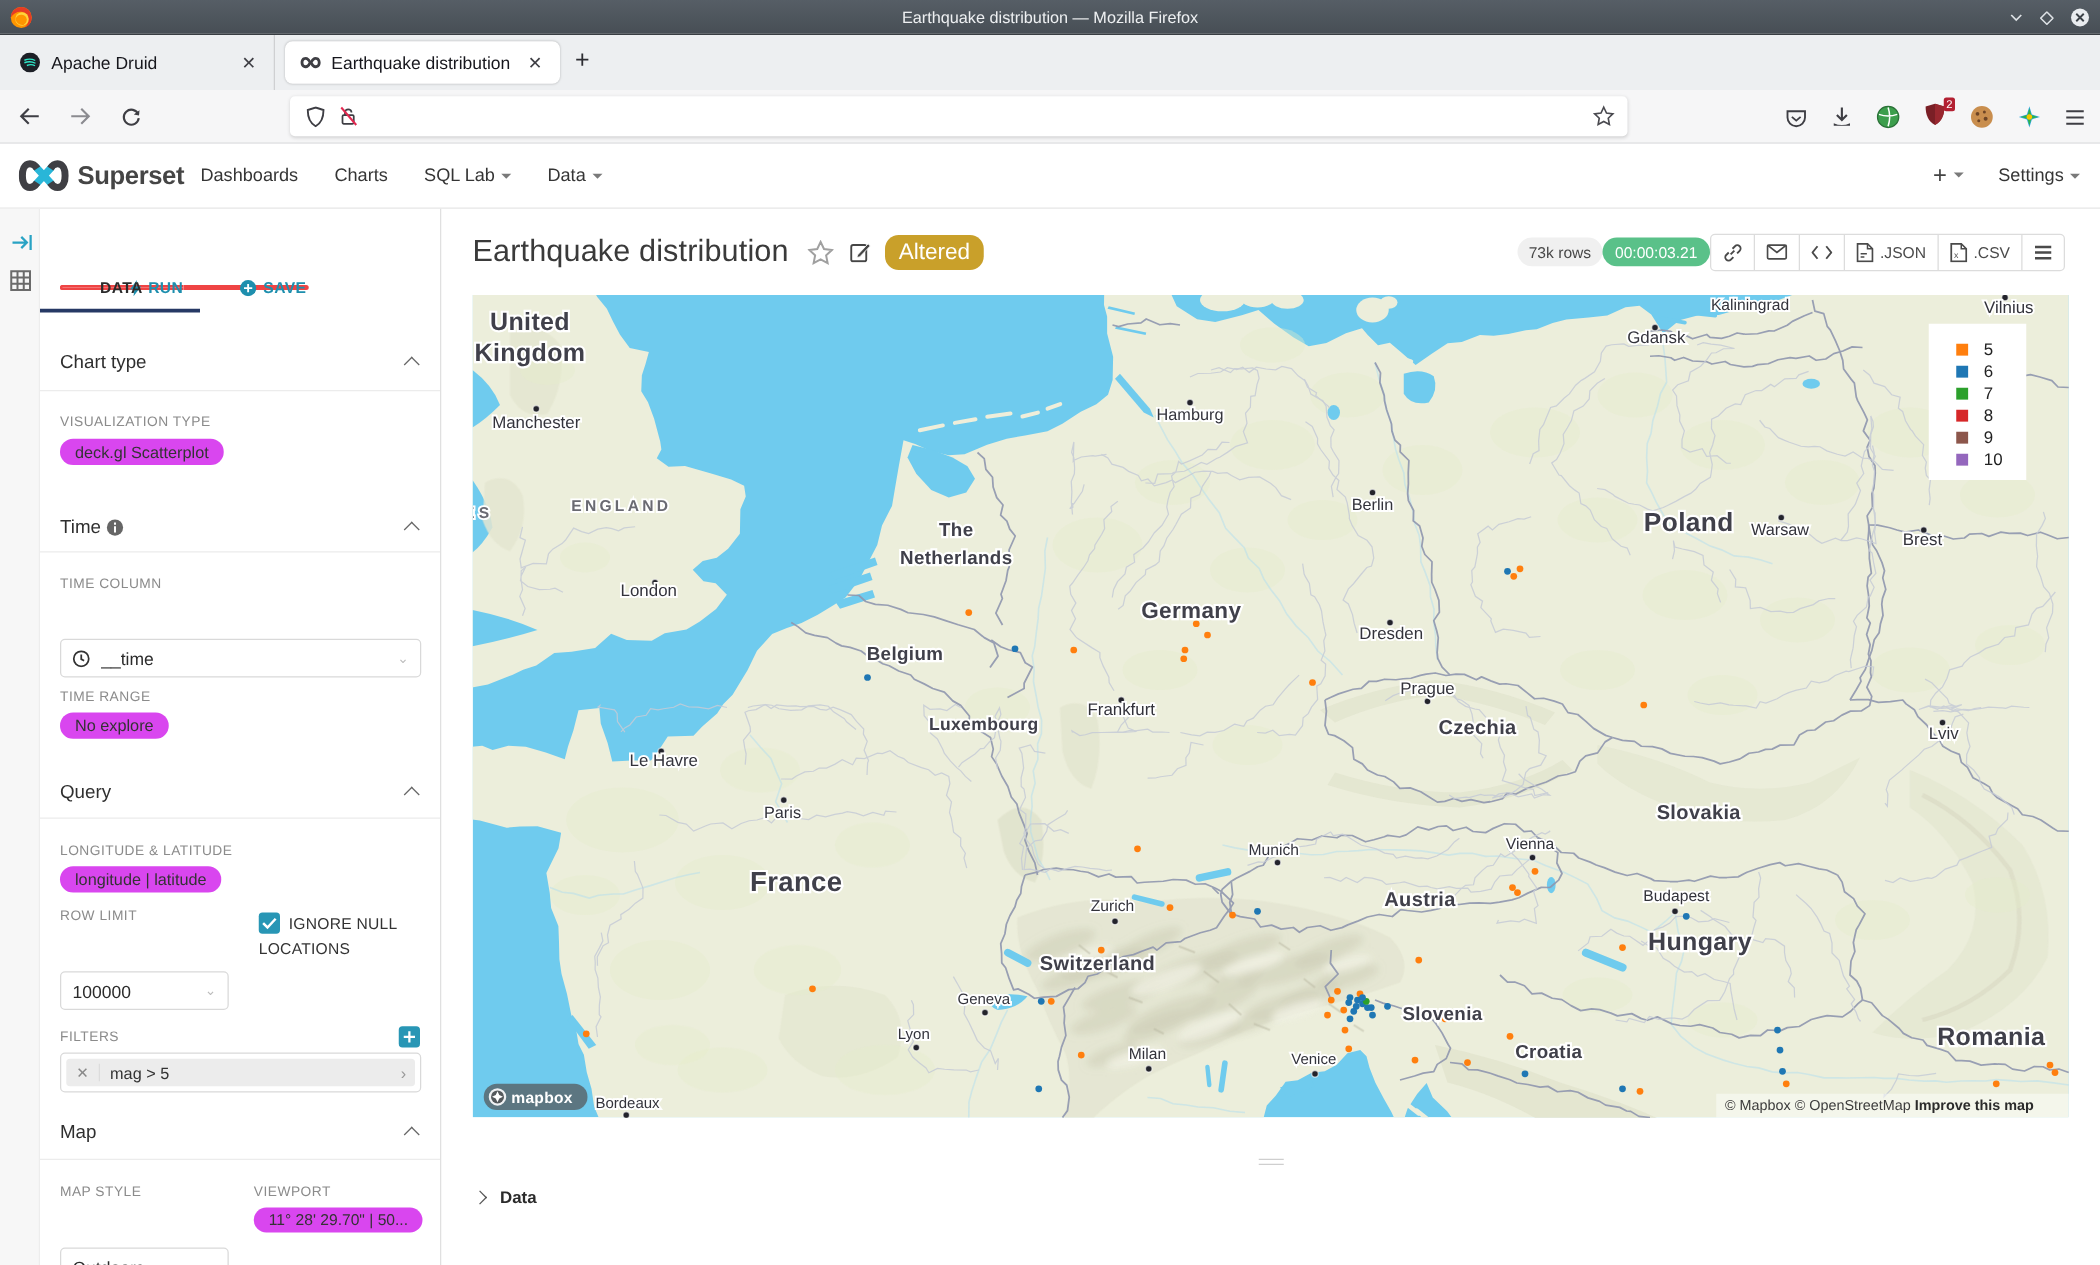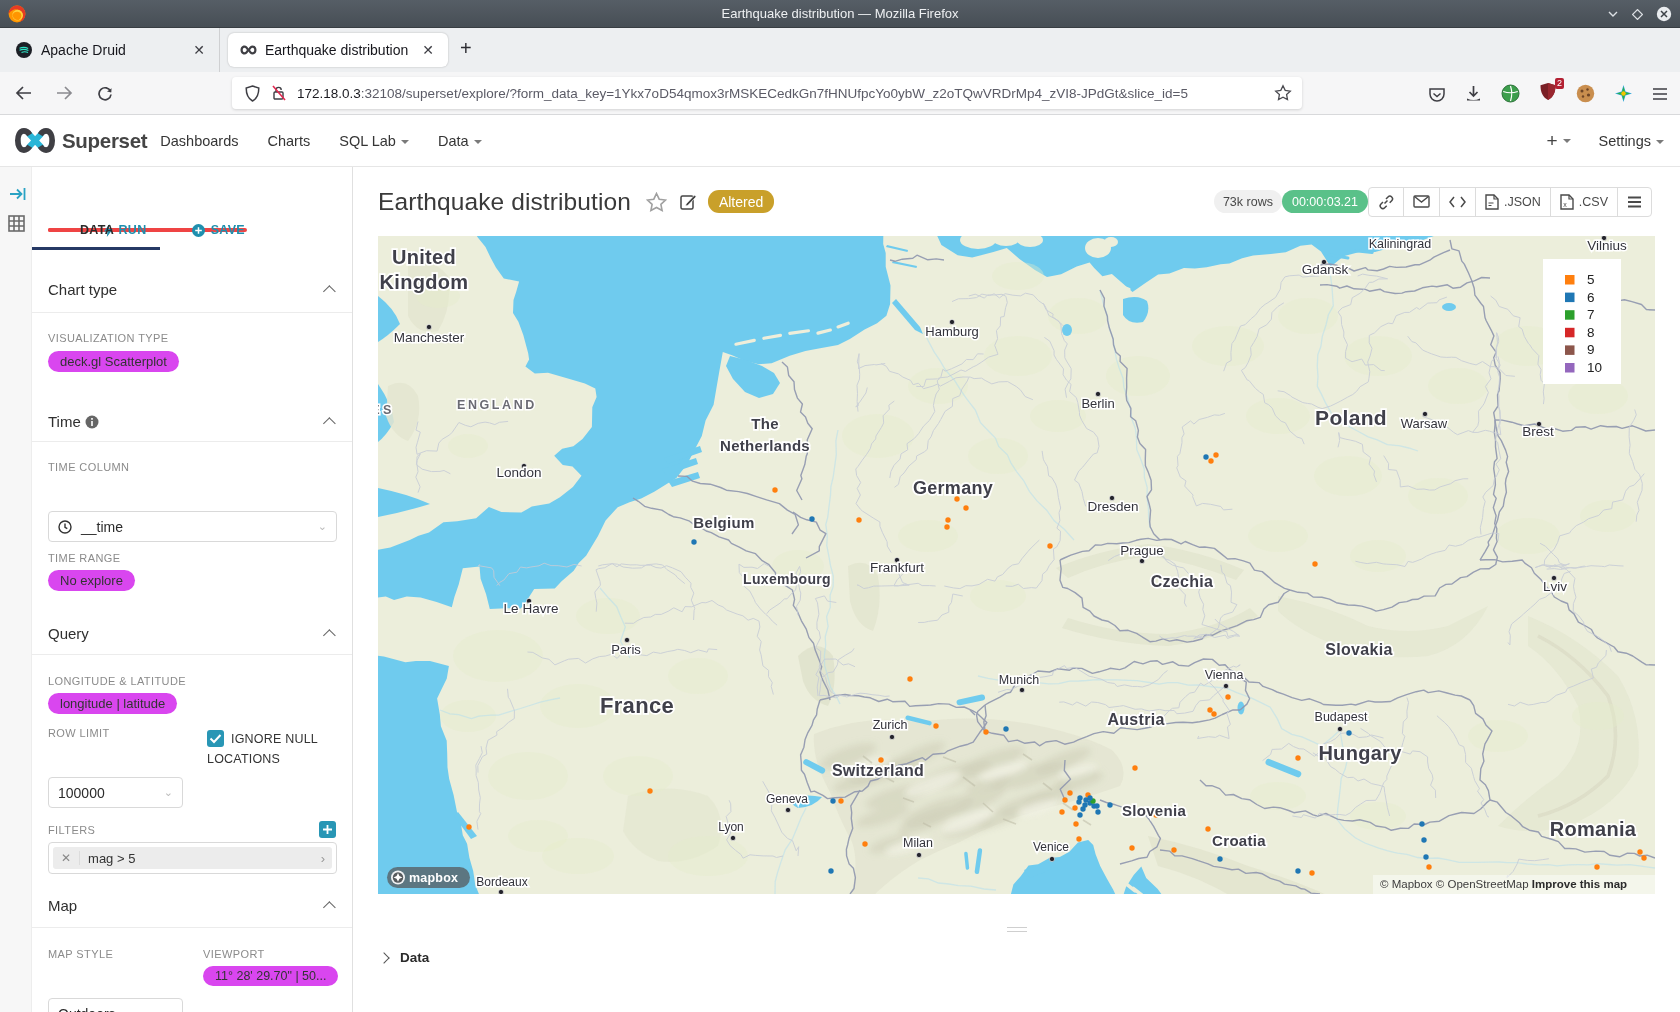--- a/index.html
+++ b/index.html
@@ -50,21 +50,21 @@
 .lbl { font-size:11px; color:#8b8b8b; letter-spacing:.4px; }
 .pill { display:inline-block; background:#d946ef; border-radius:12px; padding:3px 12px; font-size:13px; color:#333; }
 .selbox { width:135px; height:31px; border:1px solid #d9d9d9; border-radius:4px; background:#fff; display:flex; align-items:center; padding:0 9px; font-size:14px; color:#2b2b2b;margin-top:32px; }
 .selbox .dn { margin-left:auto; color:#bbb; font-size:11px; }
 .chev-up { width:9px; height:9px; border-left:1.6px solid #666; border-top:1.6px solid #666; transform:rotate(45deg) translateY(3px); }
 .chev-dn { width:9px; height:9px; border-left:1.6px solid #666; border-top:1.6px solid #666; transform:rotate(225deg); }
 
 
 .chead { height:69px; display:flex; align-items:center; padding-left:25px; position:relative; }
 .ctitle { font-size:24.5px; color:#3a3a3a; letter-spacing:.1px; }
-.altered { background:#c9a02a; color:#fff; font-size:14px; border-radius:11px; padding:3.5px 11px; }
+.altered { background:#c9a02a; color:#fff; font-size:18px; border-radius:11px; padding:3.5px 11px; }
 .rowpill { background:#f0f0f0; color:#484848; font-size:12.5px; border-radius:12px; padding:4.5px 9px; }
 .timepill { background:#5ac189; color:#fff; font-size:12.5px; border-radius:12px; padding:4.5px 10px; }
 .btngroup { display:flex; border:1px solid #dcdcdc; border-radius:4px; height:30px; align-items:stretch; background:#fff; }
 .btngroup > div { display:flex; align-items:center; padding:0 9px; border-right:1px solid #dcdcdc; color:#4a4a4a; font-size:12.5px; gap:5px; }
 .btngroup > div:last-child { border-right:none; }
 
 .mapwrap { position:absolute; left:25px; top:69px; width:1277px; height:658px; overflow:hidden; }
 
 .handle { position:absolute; left:50%; top:760px; width:20px; height:5px; margin-left:-10px; border-top:1.5px solid #cfcfcf; border-bottom:1.5px solid #cfcfcf; }
 .datasec { position:absolute; left:27px; top:783px; font-size:13.5px; color:#2b2b2b; font-weight:bold; display:flex; align-items:center; gap:12px; }
@@ -129,21 +129,20 @@
   </div>
   <div class="urlinput">
     <svg width="15" height="17" viewBox="0 0 15 17" style="margin:0 10px 0 13px">
         <path d="M7.5 1 L13.8 3 C13.8 9 12 13.5 7.5 16 C3 13.5 1.2 9 1.2 3 Z" stroke="#3e3e44" stroke-width="1.5" fill="none"></path>
       </svg>
     <svg width="18" height="18" viewBox="0 0 18 18" style="margin-right:9px">
         <rect x="4" y="8" width="9" height="7" rx="1" stroke="#3e3e44" stroke-width="1.4" fill="none"></rect>
         <path d="M6 8 V6 a2.6 2.6 0 0 1 5.2 0" stroke="#3e3e44" stroke-width="1.4" fill="none"></path>
         <path d="M3 2 L15 16" stroke="#e22850" stroke-width="1.6"></path>
       </svg>
-    <div class="urltext"><b>172.18.0.3</b>:32108/superset/explore/?form_data_key=1Ykx7oD54qmox3rMSKECedkGn7fHNUfpcYo0ybW_z2oTQwVRDrMp4_zVI8-JPdGt&amp;slice_id=5</div>
     <svg width="18" height="18" viewBox="0 0 18 18" style="margin-left:auto;margin-right:10px;flex:none">
         <path d="M9 1.8 L11.2 6.4 L16.3 7.1 L12.6 10.6 L13.5 15.6 L9 13.2 L4.5 15.6 L5.4 10.6 L1.7 7.1 L6.8 6.4 Z" stroke="#4a4a50" stroke-width="1.3" fill="none"></path>
       </svg>
   </div>
   <div class="rightIcons">
     <svg width="18" height="18" viewBox="0 0 18 18">
         <path d="M2 4 h14 v5 a7 7 0 0 1 -14 0 Z" stroke="#3e3e44" stroke-width="1.5" fill="none"></path>
         <path d="M5.5 8.5 L9 11.5 L12.5 8.5" stroke="#3e3e44" stroke-width="1.5" fill="none"></path>
       </svg>
     <svg width="17" height="17" viewBox="0 0 17 17">

